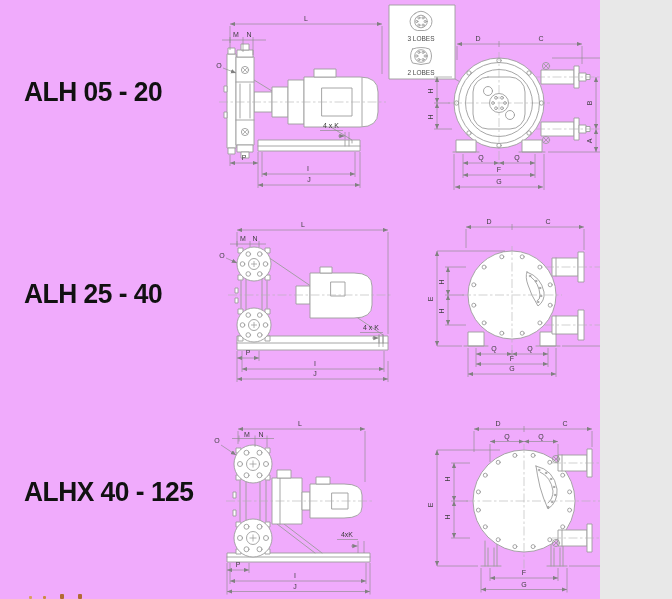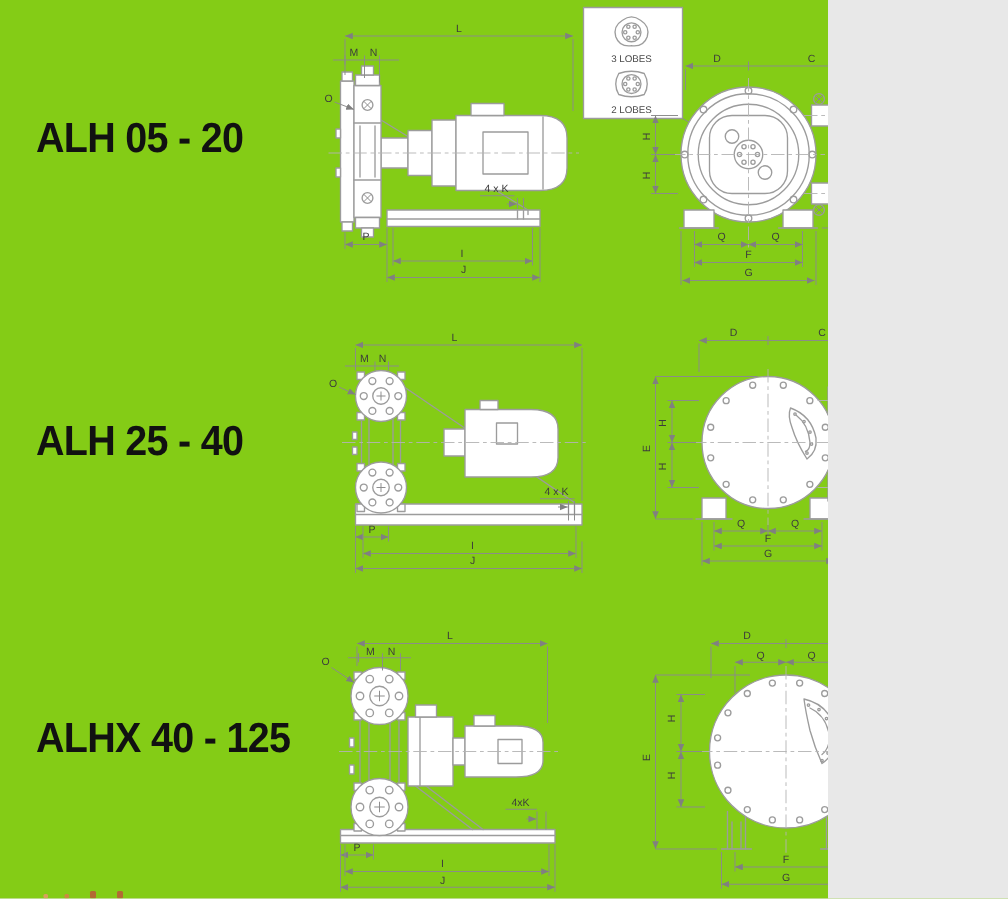--- a/index.html
+++ b/index.html
@@ -1,16 +1,16 @@
 <!DOCTYPE html>
 <html><head>
 <meta charset="utf-8">
 <style>
   html,body{margin:0;padding:0;background:#e8e8e8;}
-  #sheet{position:relative;width:552px;height:599px;background:#84cc16;overflow:hidden;
+  #sheet{position:relative;width:600px;height:599px;background:#f0abfc;overflow:hidden;
          font-family:"Liberation Sans",sans-serif;}
   #art{position:absolute;left:0;top:0;}
   .ln{fill:none;stroke:#9c9c9c;stroke-width:0.9;stroke-linejoin:round;stroke-linecap:round;}
   .lf{fill:#ffffff;stroke:#9c9c9c;stroke-width:0.9;stroke-linejoin:round;}
   .dm{fill:none;stroke:#8b8b8b;stroke-width:0.65;}
   .ar{marker-start:url(#as);marker-end:url(#ae);}
   .ae{marker-end:url(#ae);}
   .cl{fill:none;stroke:#b3b3b3;stroke-width:0.6;stroke-dasharray:9 2.5 2.5 2.5;}
   .dt{font-family:"Liberation Sans",sans-serif;font-size:7px;fill:#3c3c3c;text-anchor:middle;}
   .bt{font-family:"Liberation Sans",sans-serif;font-size:6.5px;fill:#4a4a4a;text-anchor:middle;}

